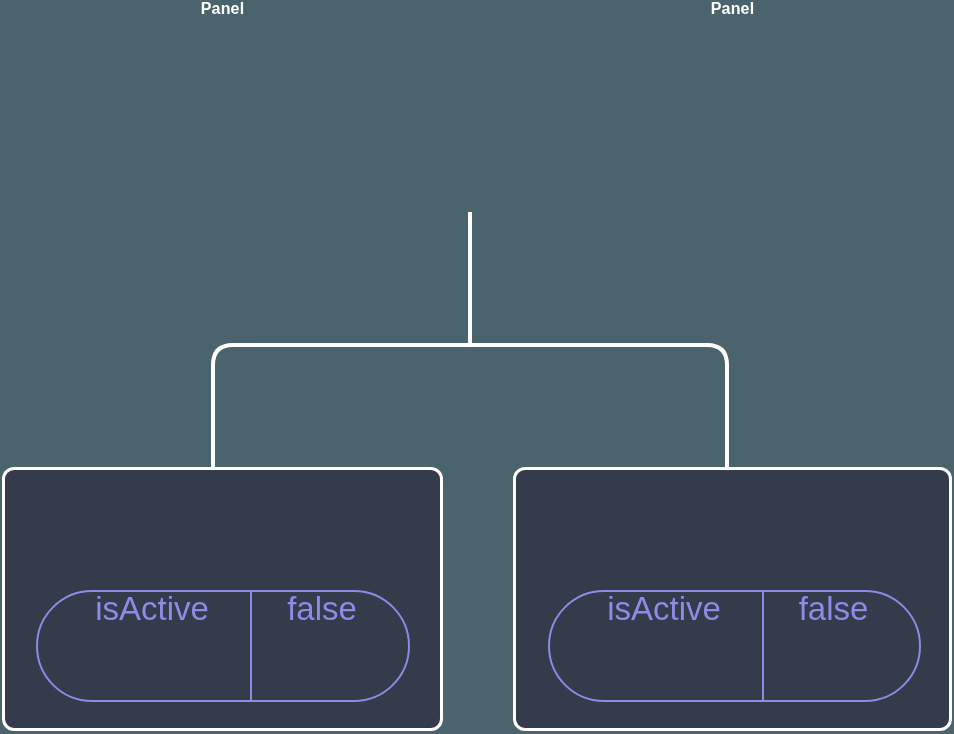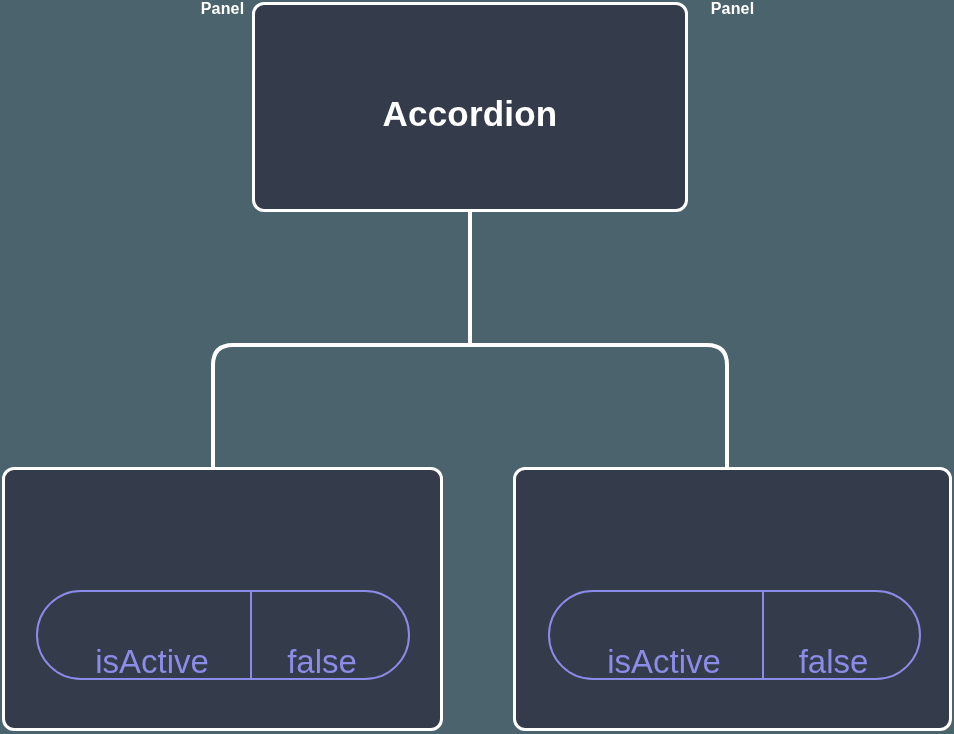--- a/index.html
+++ b/index.html
@@ -76,25 +76,25 @@
     right: 0;
     top: 88px;
     font-size: 35px;
     line-height: 42px;
   }
 
   
   .prop-pill {
     position: absolute;
     display: flex;
-    align-items: flex-end;
+    align-items: flex-start;
     border: 2px solid #8b8be8;
     border-radius: 999px;
     box-sizing: border-box;
-    height: 90px;
+    height: 112px;
     overflow: hidden;
   }
 
   .prop-pill-left {
     left: 36px;
     top: 590px;
     width: 374px;
   }
 
   .prop-pill-right {
@@ -138,23 +138,20 @@
 
   <svg class="connector-layer" viewBox="0 0 954 734" width="954" height="734" xmlns="http://www.w3.org/2000/svg">
 
     <path d="M 470 212 L 470 345" fill="none" stroke="#ffffff" stroke-width="4" stroke-linecap="butt"></path>
 
     <path d="M 470 345 L 233 345 Q 213 345 213 365 L 213 467" fill="none" stroke="#ffffff" stroke-width="4" stroke-linecap="butt"></path>
 
     <path d="M 470 345 L 707 345 Q 727 345 727 365 L 727 467" fill="none" stroke="#ffffff" stroke-width="4" stroke-linecap="butt"></path>
   </svg>
 
-  <div class="node-box node-accordion">
-    <div class="node-title">Accordion</div>
-  </div>
 
   <div class="node-box node-panel node-panel-left">
   </div>
   <div class="node-title" style="position:absolute;left:2px;width:441px;">Panel</div>
   <div class="prop-pill prop-pill-left">
     <div class="prop-key">isActive</div>
     <div class="prop-divider"></div>
     <div class="prop-value">false</div>
   </div>
 

